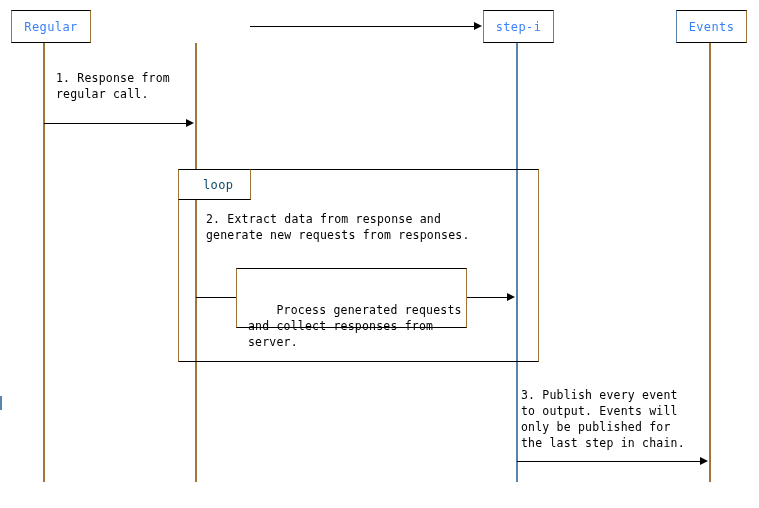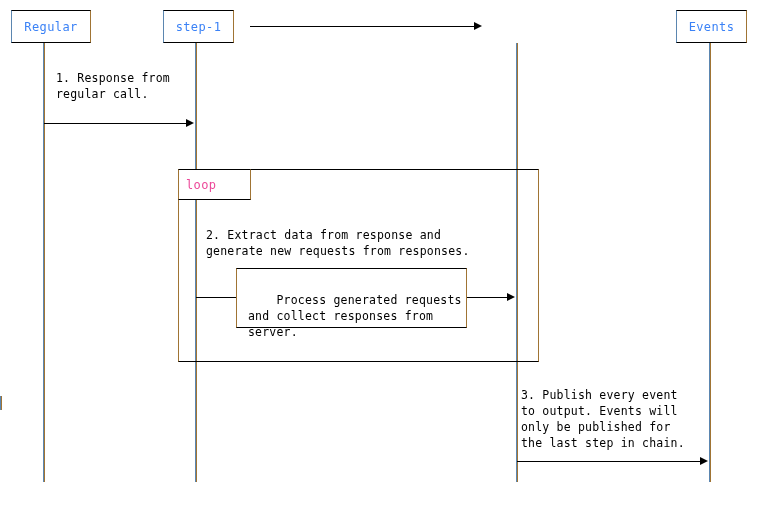--- a/index.html
+++ b/index.html
@@ -81,64 +81,64 @@
   }
   .fragment-label {
     position: absolute;
     box-sizing: border-box;
     border: 1px solid #000000;
     border-left-color: #a07434;
     border-right-color: #a07434;
     background: #ffffff;
     display: flex;
     align-items: center;
-    padding-left: 7px;
+    padding-left: 24px;
     font-size: 12px;
     line-height: 1;
     letter-spacing: 0.4px;
-    color: #ec4899;
+    color: #0c4a6e;
     white-space: nowrap;
   }
 
   
   .note-box {
     position: absolute;
     box-sizing: border-box;
     border: 1px solid #000000;
     border-left-color: #a07434;
     border-right-color: #a07434;
     background: #ffffff;
     font-size: 11.5px;
     line-height: 16px;
     color: #000000;
     white-space: pre;
-    padding: 7px 10px 7px 11px;
+    padding: 17px 10px 7px 11px;
     letter-spacing: 0.2px;
   }
 
   
   .edge-tick {
     position: absolute;
     width: 2px;
     background: linear-gradient(to right, #5b86b0 0 1px, #a07434 1px 2px);
   }
 </style>
 </head>
 <body>
 
 <div id="diagram-root">
 
   <div class="participant-box" style="left:11px; top:10px; width:80px; height:33px;">
     <span>Regular</span>
   </div>
 
-  <div class="participant-box" style="left:163px; top:10px; width:71px; height:33px;">
-    <span>step-1</span>
+
+  <div class="participant-box" style="left:483px; top:10px; width:71px; height:33px;">
+    <span>step-i</span>
   </div>
-
 
   <div class="participant-box" style="left:676px; top:10px; width:71px; height:33px;">
     <span>Events</span>
   </div>
 
   <div class="lifeline" style="left:43px; top:43px; height:439px;"></div>
   <div class="lifeline" style="left:195px; top:43px; height:439px;"></div>
   <div class="lifeline" style="left:516px; top:43px; height:439px;"></div>
   <div class="lifeline" style="left:709px; top:43px; height:439px;"></div>
 
@@ -150,21 +150,21 @@
   <div class="msg-text" style="left:56px; top:70px;">1. Response from
 regular call.</div>
   <div class="msg-line" style="left:44px; top:123px; width:143px;"></div>
   <div class="msg-head" style="left:186px; top:119px;"></div>
 
   <div class="fragment" style="left:178px; top:169px; width:361px; height:193px;"></div>
   <div class="fragment-label" style="left:178px; top:169px; width:73px; height:31px;">
     <span>loop</span>
   </div>
 
-  <div class="msg-text" style="left:206px; top:227px;">2. Extract data from response and
+  <div class="msg-text" style="left:206px; top:211px;">2. Extract data from response and
 generate new requests from responses.</div>
 
   <div class="msg-line" style="left:196px; top:297px; width:40px;"></div>
   <div class="msg-line" style="left:467px; top:297px; width:41px;"></div>
   <div class="msg-head" style="left:507px; top:293px;"></div>
 
   <div class="note-box" style="left:236px; top:268px; width:231px; height:60px;">
     <span>Process generated requests
 and collect responses from
 server.</span>

